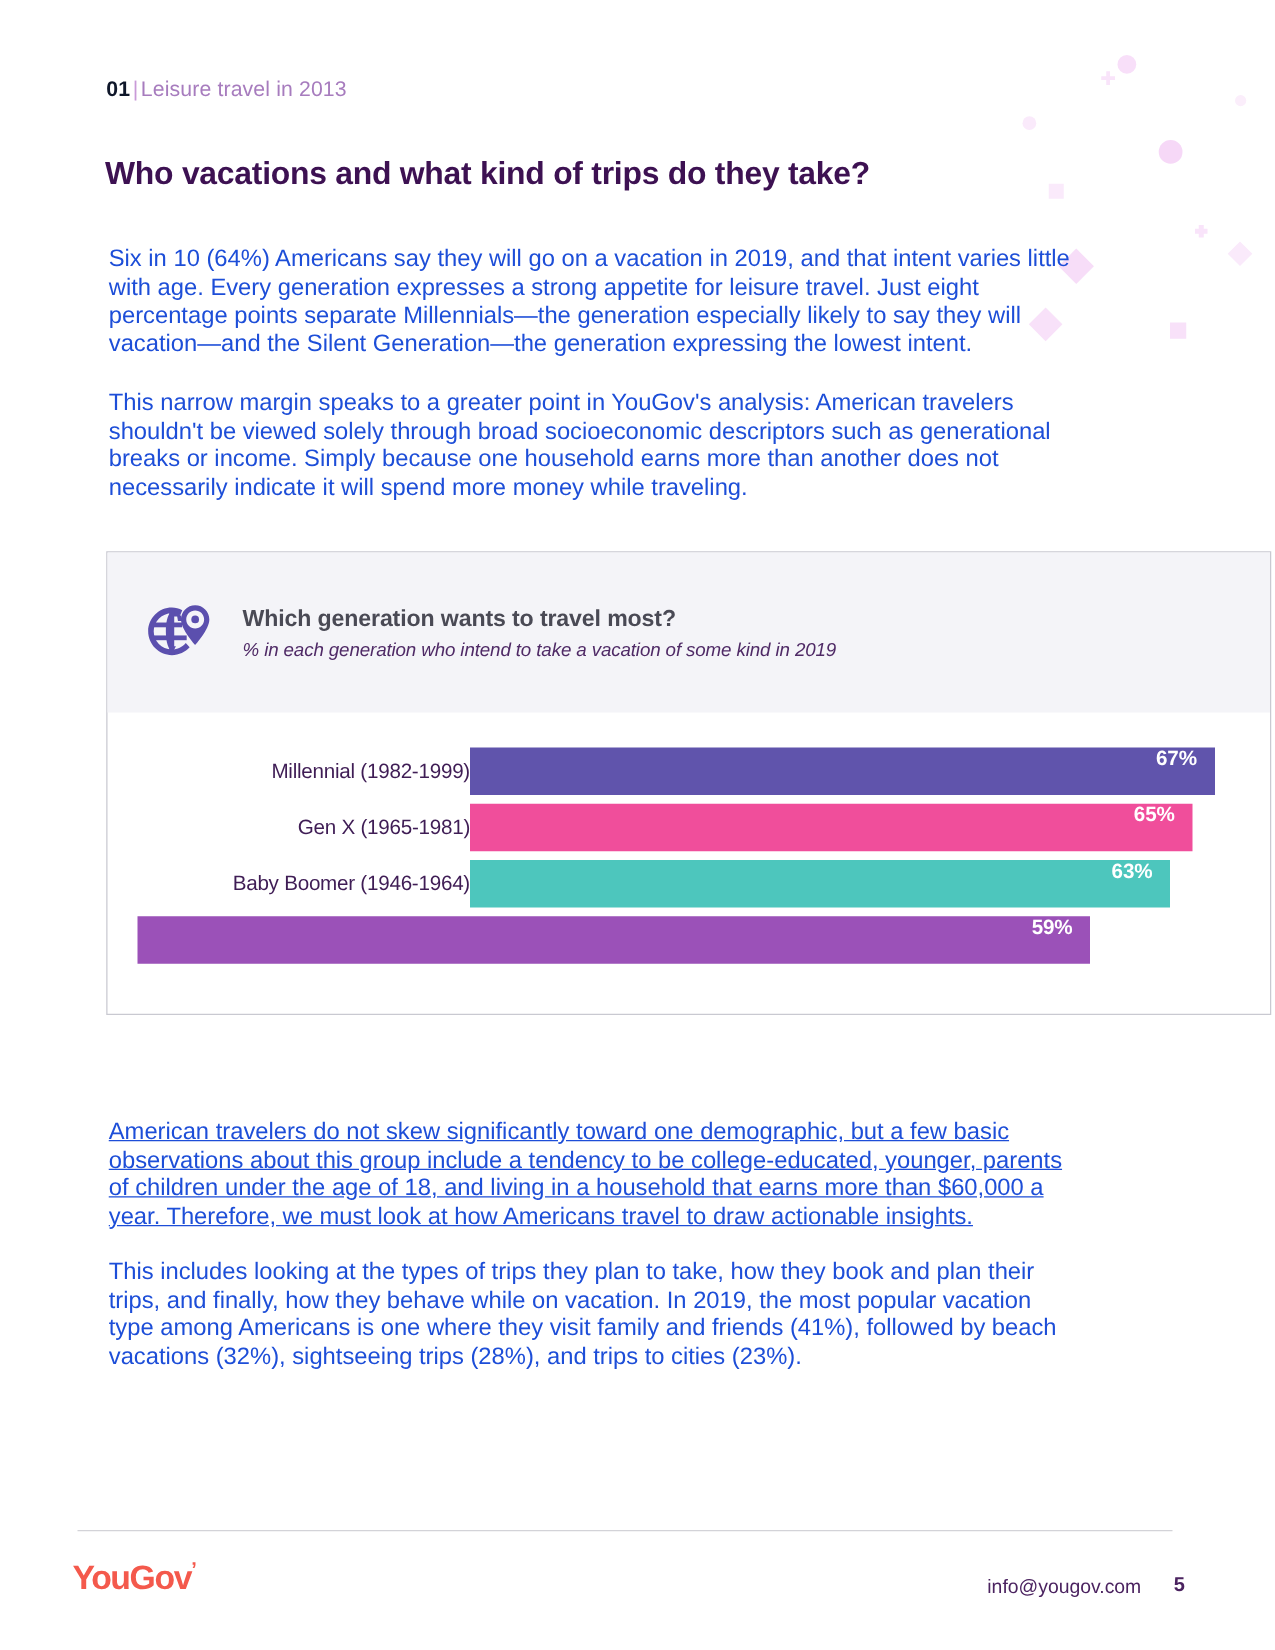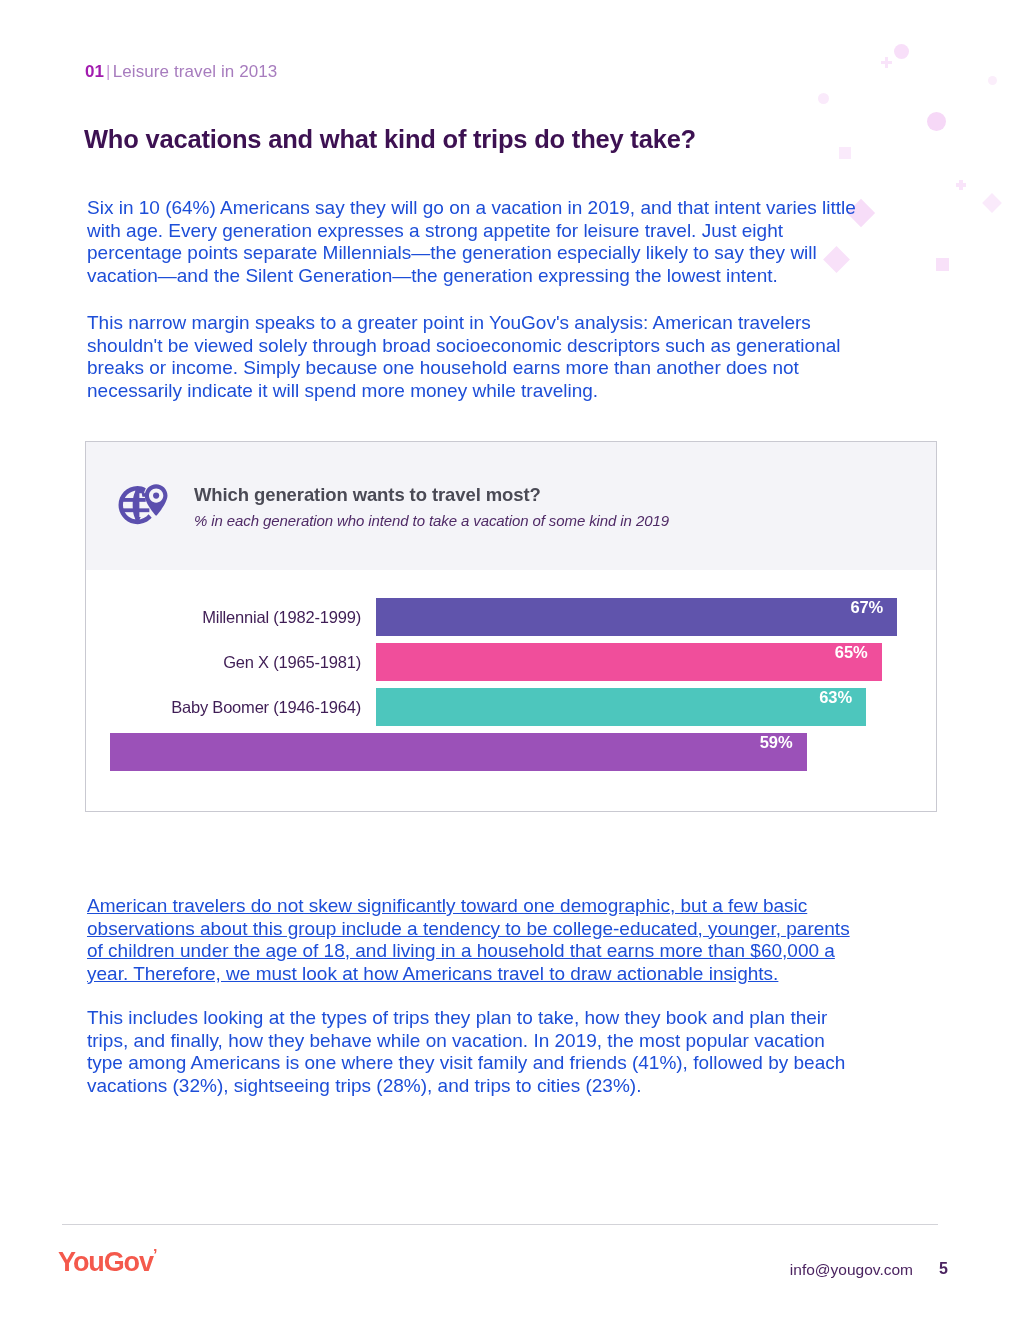--- a/index.html
+++ b/index.html
@@ -52,21 +52,21 @@
     position: absolute;
     left: 85px;
     top: 62px;
     font-size: 17px;
     letter-spacing: 0.1px;
     color: #b07cc6;
     z-index: 3;
   }
   .kicker .num {
     font-weight: bold;
-    color: #a21caf;
+    color: #0f172a;
   }
   .kicker .pipe {
     color: #c99ad8;
     margin: 0 2px;
   }
   .kicker .kicker-text {
     color: #a77cbe;
   }
 
   
@@ -94,21 +94,21 @@
   #para-1 { top: 178px; }
   #para-2 { top: 293px; }
   #para-3 { top: 876px; text-decoration: underline; }
   #para-4 { top: 988px; }
 
   
   .chart-card {
     position: absolute;
     left: 85px;
     top: 441px;
-    width: 852px;
+    width: 932px;
     height: 371px;
     border: 1px solid #c9c9d1;
     background: #ffffff;
     box-sizing: border-box;
     z-index: 2;
   }
   .chart-card-header {
     height: 128px;
     background: #f4f4f8;
     display: flex;
@@ -148,21 +148,20 @@
   .bar-row {
     display: flex;
     align-items: center;
     height: 38px;
     margin-bottom: 7px;
   }
   .bar-label {
     width: 290px;
     flex: 0 0 290px;
     text-align: right;
-    padding-right: 15px;
     box-sizing: border-box;
     font-size: 16.5px;
     color: #3f1d55;
     letter-spacing: -0.2px;
   }
   .bar-track {
     flex: 1 1 auto;
     height: 38px;
     position: relative;
   }

